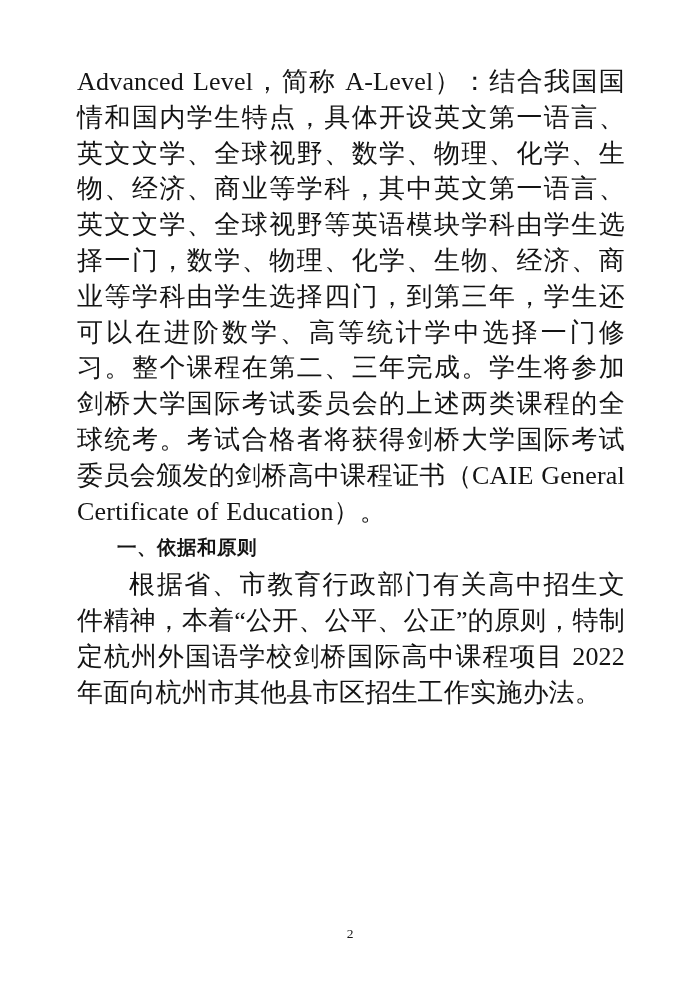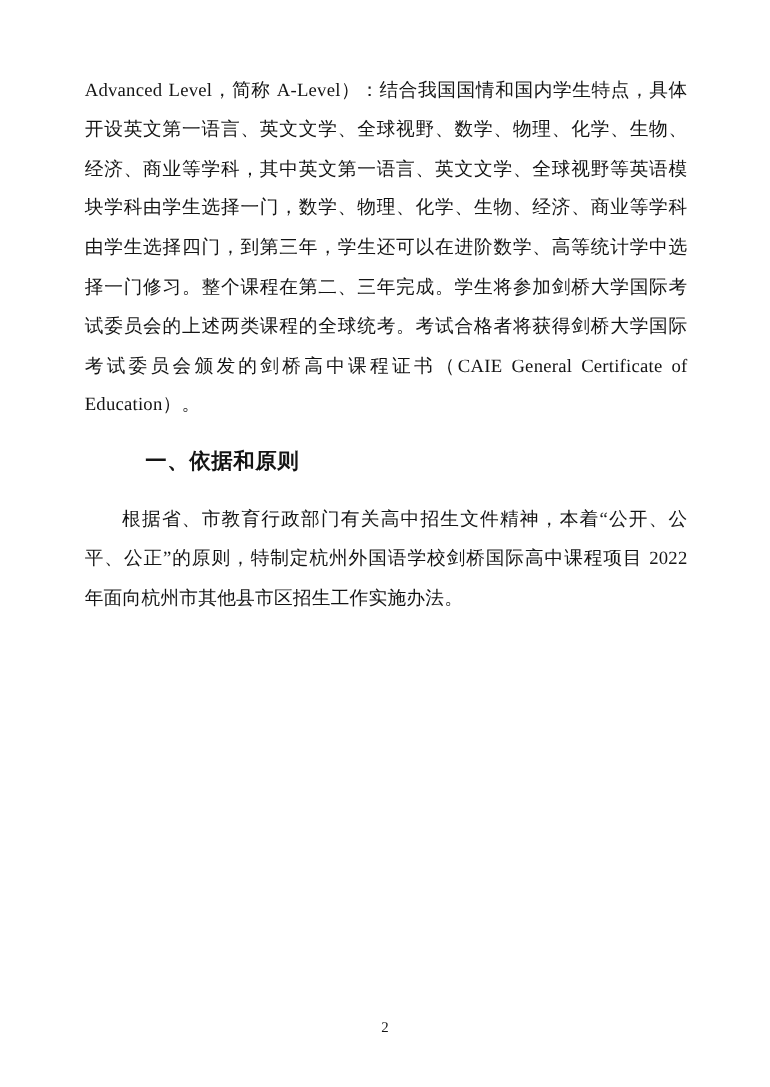--- a/index.html
+++ b/index.html
@@ -22,32 +22,32 @@
     background: #ffffff;
   }
   .content {
     position: absolute;
     left: 77px;
     top: 64px;
     width: 548px;
   }
   .para {
     margin: 0;
-    font-size: 17px;
+    font-size: 26px;
     line-height: 35.8px;
     text-align: justify;
     text-justify: inter-character;
     letter-spacing: 0.2px;
     word-spacing: 1px;
   }
   .para.indent {
     text-indent: 2em;
   }
   .heading {
-    margin: 16px;
+    margin: 1px;
     font-size: 19.5px;
     line-height: 35.8px;
     text-indent: 2em;
     font-weight: bold;
     font-family: "Liberation Sans", "DejaVu Sans", sans-serif;
     letter-spacing: 0.5px;
   }
   .page-number {
     position: absolute;
     left: 0;

